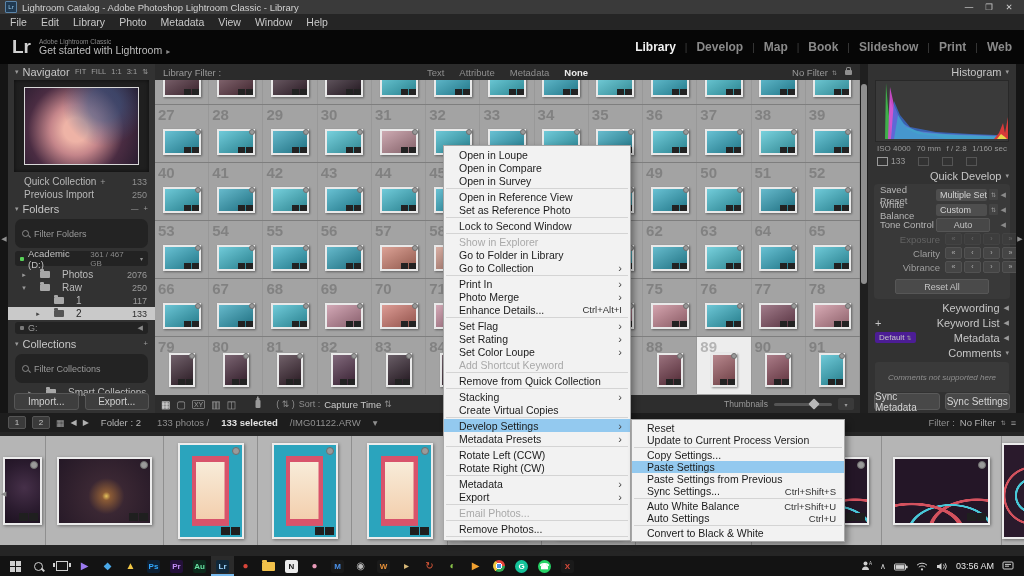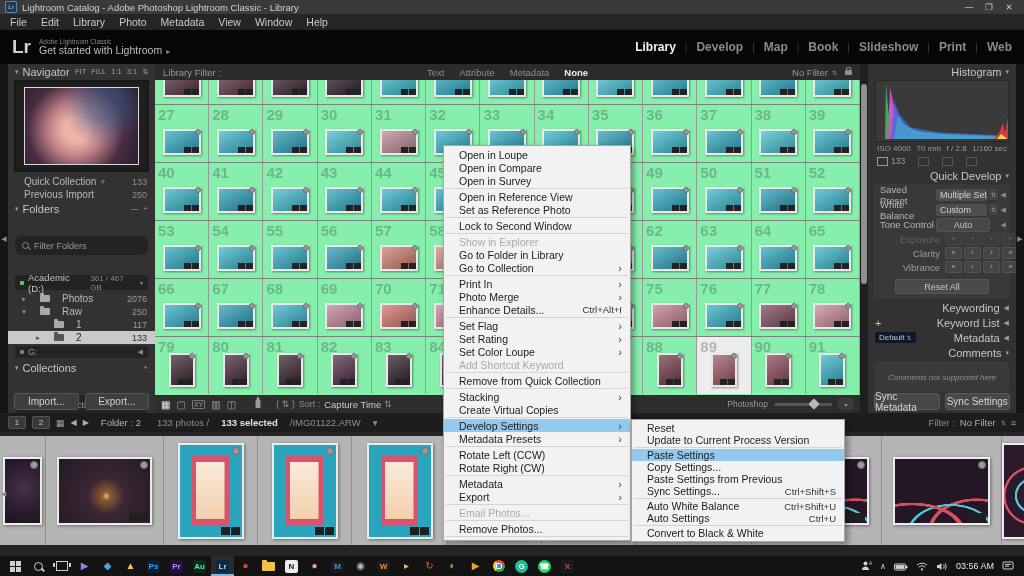--- a/index.html
+++ b/index.html
@@ -34,21 +34,21 @@
   .lp-head{height:15px;display:flex;align-items:center;padding:0 7px;font-size:11px;color:#c6c6c6;gap:4px;}
   .lp-head .tri{font-size:7px;color:#9a9a9a;}
   .lp-head .right{margin-left:auto;display:flex;align-items:center;gap:5px;font-size:7.5px;color:#9f9f9f;}
   .navbox{margin:1px 6px 3px;height:92px;background:#1f1f1f;position:relative;box-shadow:inset 0 0 4px rgba(0,0,0,.6);}
   .nav-art{position:absolute;left:10px;right:10px;top:7px;bottom:7px;border:1px solid #d8d8d8;
     background:radial-gradient(circle at 70% 22%,rgba(58,92,138,.55) 0 16%,rgba(0,0,0,0) 42%),
     radial-gradient(circle at 45% 55%,#eeb3a6 0 16%,#c4858a 34%,#4a2c42 64%,#241a2c 100%);}
   .lp-row{height:13px;display:flex;align-items:center;padding:0 8px 0 16px;font-size:10px;color:#b8b8b8;}
   .lp-row .plus{color:#9a9a9a;margin-left:4px;font-size:9px;}
   .lp-row .cnt{margin-left:auto;font-size:9px;color:#8f8f8f;}
-  .searchbox{height:19px;margin:20px 7px;background:#232323;border-radius:7px;display:flex;align-items:center;gap:5px;padding:0 7px;font-size:9px;color:#9a9a9a;text-align:center;}
+  .searchbox{height:29px;margin:3px 7px;background:#232323;border-radius:7px;display:flex;align-items:center;gap:5px;padding:0 7px;font-size:9px;color:#9a9a9a;text-align:center;}
   .mag{width:5px;height:5px;border:1px solid #8a8a8a;border-radius:50%;position:relative;flex:none;}
   .mag::after{content:'';position:absolute;width:3px;height:1px;background:#8a8a8a;transform:rotate(45deg);right:-3px;bottom:-1px;}
   .vol{height:15px;margin:2px 7px;background:#232323;border-radius:3px;display:flex;align-items:center;gap:4px;padding:0 5px;font-size:9.5px;color:#c2c2c2;}
   .led{width:4px;height:4px;background:#57d057;border-radius:1px;flex:none;}
   .vol-size{margin-left:auto;font-size:8px;color:#8a8a8a;}
   .vol .tri{font-size:6px;color:#8f8f8f;}
   .tree-row{height:13px;display:flex;align-items:center;padding:0 8px 0 12px;font-size:10px;color:#bcbcbc;gap:12px;}
   .tree-row.d1{padding-left:26px;}
   .tree-row .tw{width:8px;font-size:7px;color:#9a9a9a;text-align:center;}
   .fold{width:10px;height:7px;background:#a8a8a8;border-radius:1px;position:relative;flex:none;}
@@ -63,21 +63,21 @@
   
   .center{position:absolute;left:155px;top:0;width:705px;height:349px;}
   .filterbar{position:absolute;top:0;left:0;right:0;height:16px;background:#2b2b2b;display:flex;align-items:center;padding:0 8px;font-size:9.5px;color:#9a9a9a;}
   .ftabs{position:absolute;left:50%;transform:translateX(-50%);display:flex;gap:15px;}
   .ftab{font-size:9.5px;color:#8f8f8f;}
   .ftab.active{color:#ececec;font-weight:bold;}
   .fb-right{margin-left:auto;display:flex;align-items:center;gap:4px;}
   .fb-dd{font-size:6px;color:#8f8f8f;}
   .lock{width:7px;height:5px;background:#8f8f8f;border-radius:1px;position:relative;margin-left:4px;}
   .lock::before{content:'';position:absolute;top:-3px;left:1px;width:3px;height:3px;border:1px solid #8f8f8f;border-bottom:none;border-radius:2px 2px 0 0;}
-  .gridwrap{position:absolute;top:16px;left:0;right:0;height:315px;background:#86efac;overflow:hidden;}
+  .gridwrap{position:absolute;top:16px;left:0;right:0;height:315px;background:#a3a3a3;overflow:hidden;}
   .gridin{position:absolute;top:-34px;left:0;right:0;}
   .g-row{display:grid;grid-template-columns:repeat(13,1fr);height:58px;border-top:1px solid #7e7e7e;box-sizing:border-box;}
   .g-cell{position:relative;border-right:1px solid #989898;box-sizing:border-box;}
   .g-cell.sel{background:#ededed;}
   .g-num{position:absolute;top:1px;left:3px;font-size:15px;font-weight:bold;color:rgba(60,60,60,.32);}
   .g-thumb{position:absolute;left:50%;bottom:7px;transform:translateX(-50%);border:2px solid #e9e9e9;box-shadow:1px 1px 2px rgba(0,0,0,.4);}
   .gl{width:34px;height:22px;} .gp{width:22px;height:30px;}
   .b-circ{position:absolute;top:-2px;right:-2px;width:6px;height:6px;border-radius:50%;background:#9a9a9a;border:1px solid #6f6f6f;box-sizing:border-box;}
   .b-sqs{position:absolute;bottom:0;right:0;display:flex;gap:1px;}
   .b-sq{width:7px;height:6px;background:#222;}
@@ -115,21 +115,21 @@
   .qd-btn{flex:1;height:12px;background:#474747;border:1px solid #555;border-radius:2px;color:#c5c5c5;font-size:9px;display:flex;align-items:center;justify-content:center;margin-right:8px;}
   .qd-step{display:flex;align-items:center;height:14px;}
   .qd-step.dim{opacity:.4;}
   .qd-slabel{width:62px;text-align:right;font-size:9.5px;color:#9f9f9f;padding-right:5px;flex:none;}
   .qd-btns{display:flex;gap:2px;}
   .qd-sb{width:15px;height:10px;background:#454545;border:1px solid #525252;border-radius:2px;color:#b0b0b0;font-size:7px;line-height:10px;text-align:center;}
   .qd-reset{margin:5px auto 0;width:72%;height:13px;background:#4a4a4a;border:1px solid #575757;border-radius:2px;color:#c5c5c5;font-size:9px;display:flex;align-items:center;justify-content:center;}
   .combox{margin:2px 7px;height:30px;background:#3a3a3a;border-radius:3px;display:flex;align-items:center;justify-content:center;font-style:italic;font-size:8px;color:#8f8f8f;}
   .rp-btns{position:absolute;bottom:3px;left:6px;right:6px;display:flex;gap:5px;}
   .rp-btn{flex:1;height:15px;background:#484848;border:1px solid #5a5a5a;border-radius:3px;color:#d5d5d5;font-size:10px;display:flex;align-items:center;justify-content:center;}
-  .mini-box{height:11px;background:#0f172a;border-radius:2px;color:#c5c5c5;font-size:8px;display:flex;align-items:center;padding:0 4px;}
+  .mini-box{height:11px;background:#4c1d95;border-radius:2px;color:#c5c5c5;font-size:8px;display:flex;align-items:center;padding:0 4px;}
   
   .fsbar{position:absolute;top:413px;left:0;right:0;height:19px;background:#1d1d1d;display:flex;align-items:center;gap:6px;padding:0 8px;}
   .mon{width:16px;height:11px;background:#3a3a3a;border:1px solid #555;border-radius:2px;font-size:8px;color:#c5c5c5;display:flex;align-items:center;justify-content:center;}
   .fs-grid{font-size:9px;color:#9f9f9f;}
   .fs-arr{font-size:8px;color:#b0b0b0;}
   .fs-folder{font-size:9.5px;color:#b5b5b5;margin-left:6px;}
   .fs-status{font-size:9.5px;color:#8f8f8f;margin-left:10px;display:flex;gap:12px;align-items:center;}
   .fs-status .sel{color:#e2e2e2;font-weight:bold;}
   .fsb-right{margin-left:auto;display:flex;align-items:center;gap:5px;font-size:9.5px;color:#8f8f8f;}
   .fsb-right .val{color:#b0b0b0;}
@@ -1133,21 +1133,21 @@
               <rect x="1.5" y="4" width="5" height="8" rx="1" fill="#9a9a9a"></rect>
               <rect x="2.5" y="2" width="3" height="2" fill="#9a9a9a"></rect>
               <rect x="3" y="0.5" width="1.5" height="1.5" fill="#9a9a9a"></rect>
             </svg>
         </span>
         <span class="sortlbl">( ⇅ )</span>
         <span class="sortlbl">Sort :</span>
         <span class="sortval">Capture Time</span>
         <span class="sortlbl">⇅</span>
         <span class="tb-right">
-          <span class="thmlbl">Photoshop</span>
+          <span class="thmlbl">Thumbnails</span>
           <span class="slider">
               <span class="sl-thumb"></span>
             </span>
           <span class="tb-dd">▾</span>
         </span>
       </div>
     </div>
 
     <div class="scroll">
         <div class="thumb"></div>
@@ -1526,26 +1526,26 @@
   <div class="menu" id="submenu" style="left: 631px; top: 419px; width: 214px;">
       <div class="m-item">
         <span class="m-label">Reset</span>
         <span class="m-right"></span>
       </div>
       <div class="m-item">
         <span class="m-label">Update to Current Process Version</span>
         <span class="m-right"></span>
       </div>
       <div class="m-sep"></div>
+      <div class="m-item">
+        <span class="m-label">Copy Settings...</span>
+        <span class="m-right"></span>
+      </div>
       <div class="m-item hl">
         <span class="m-label">Paste Settings</span>
-        <span class="m-right"></span>
-      </div>
-      <div class="m-item">
-        <span class="m-label">Copy Settings...</span>
         <span class="m-right"></span>
       </div>
       <div class="m-item">
         <span class="m-label">Paste Settings from Previous</span>
         <span class="m-right"></span>
       </div>
       <div class="m-item">
         <span class="m-label">Sync Settings...</span>
         <span class="m-right">Ctrl+Shift+S</span>
       </div>

